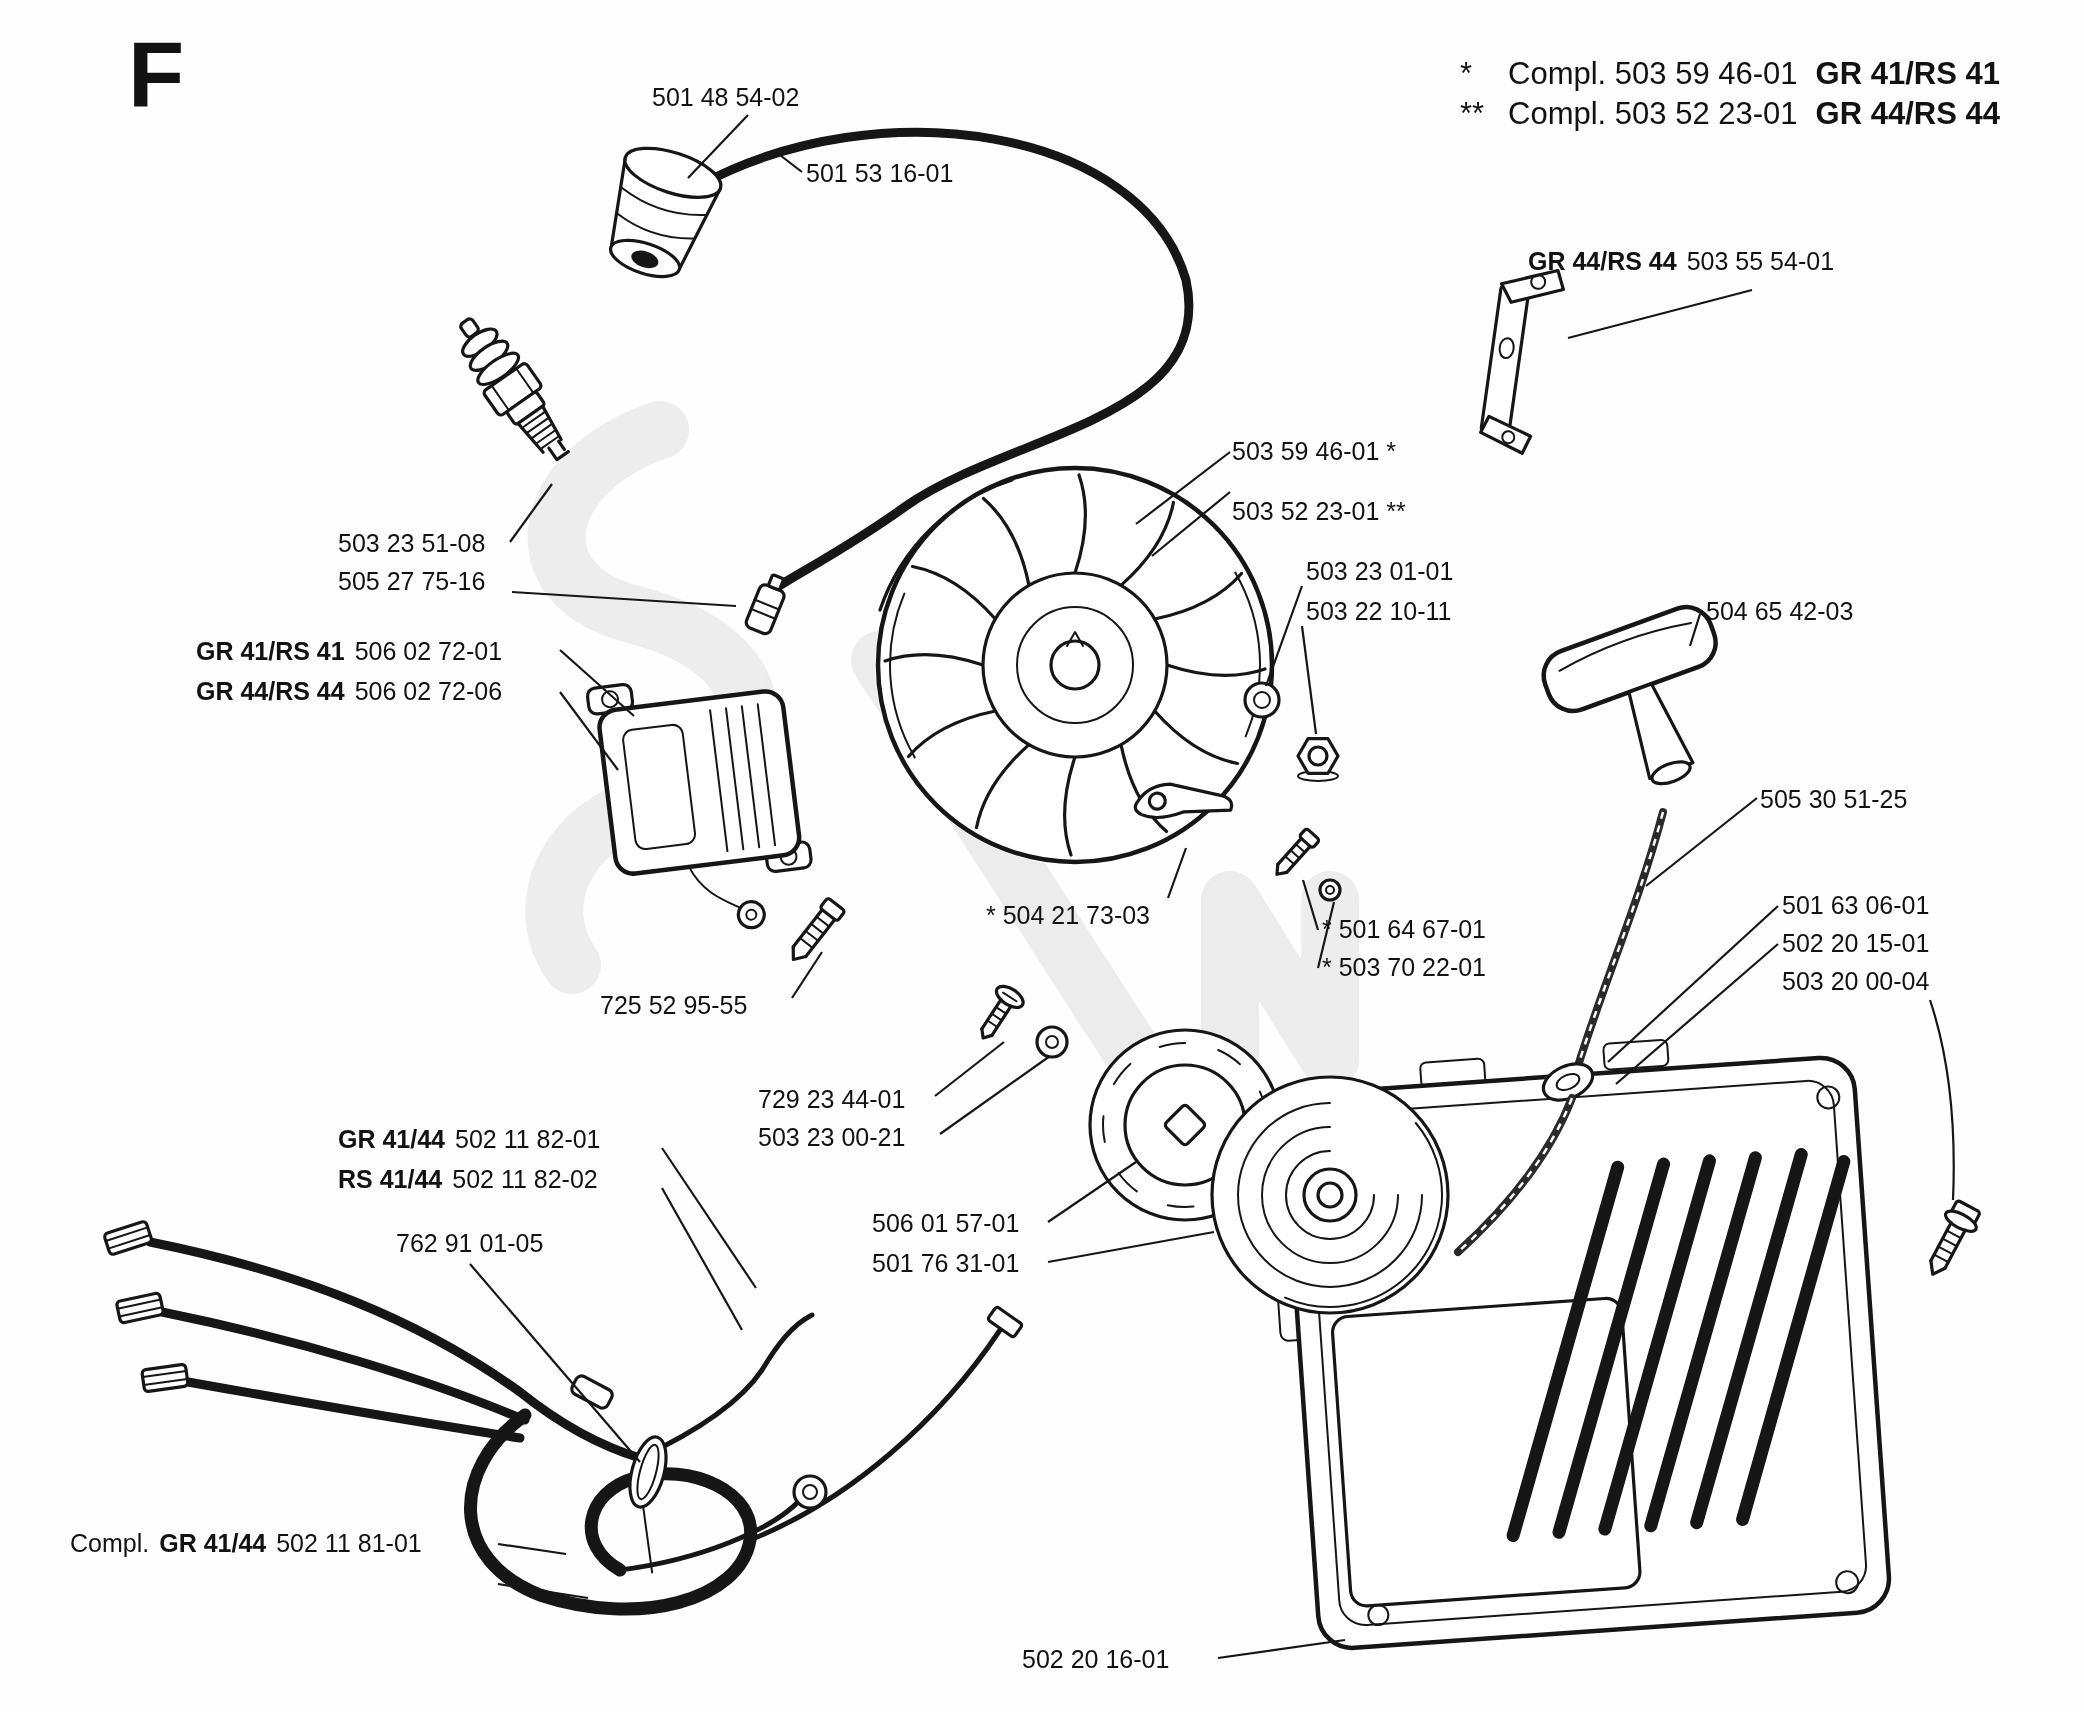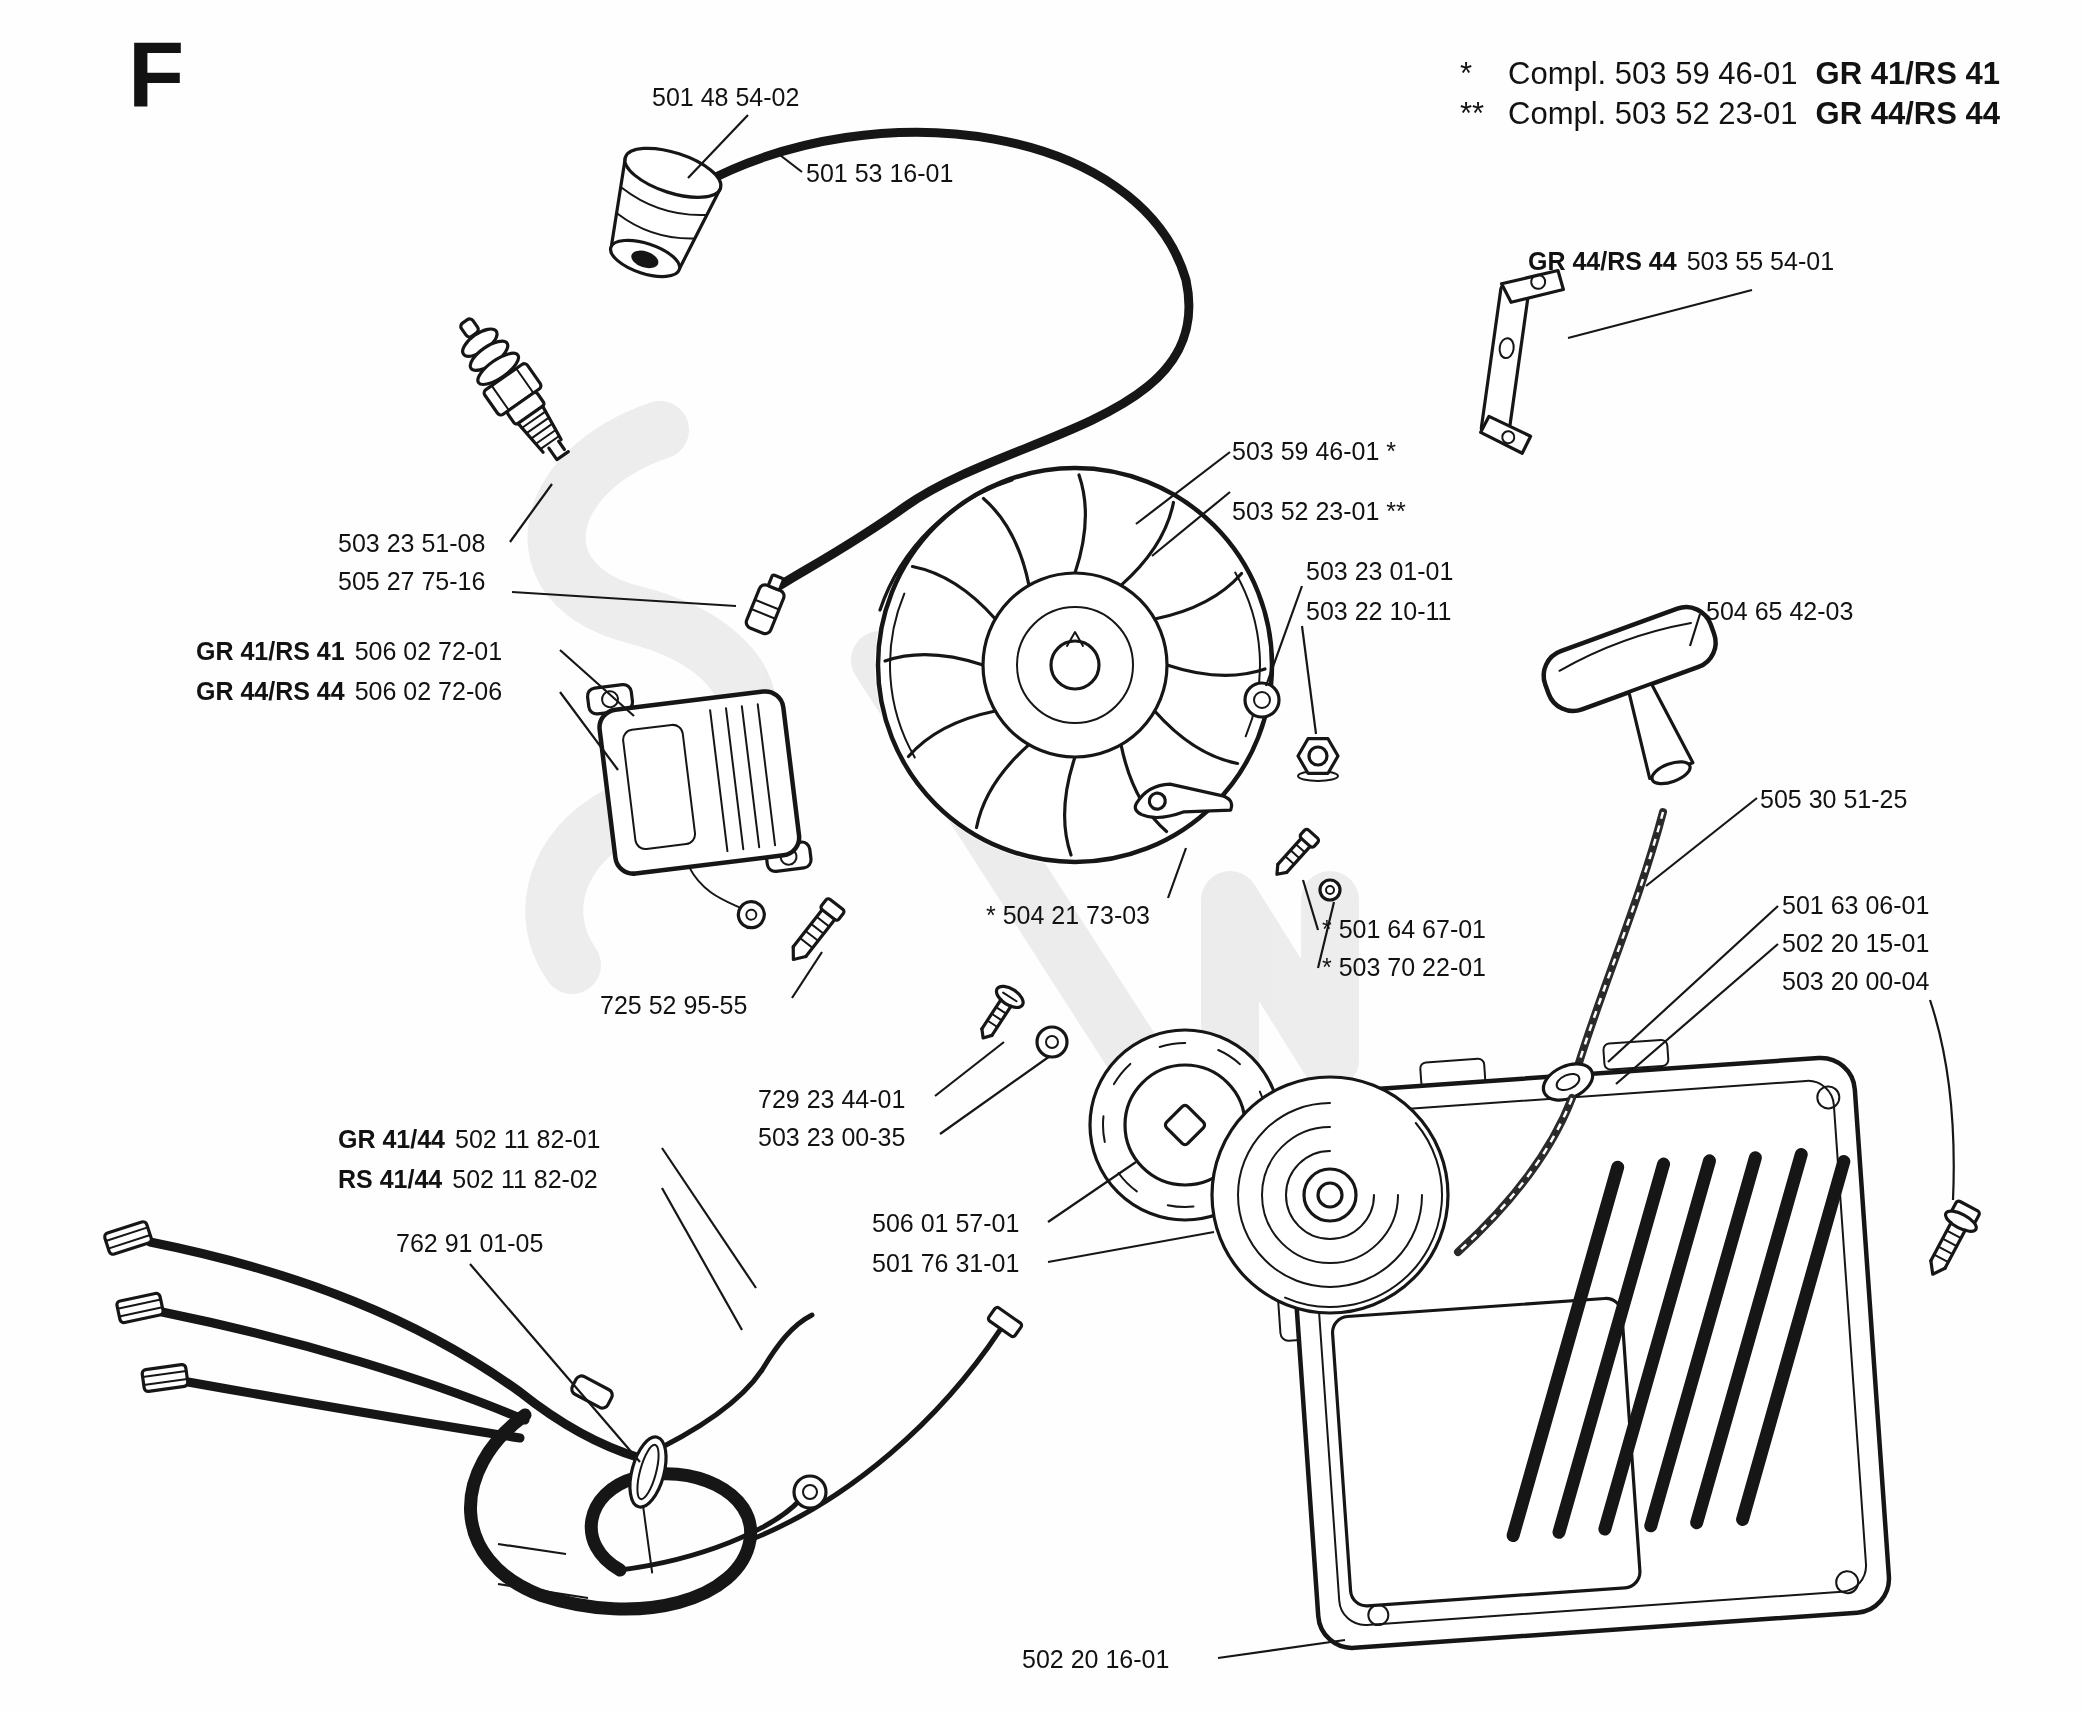--- a/index.html
+++ b/index.html
@@ -326,24 +326,25 @@
 <div class="lbl" style="left:1232px;top:496px"><span>503 52 23-01 **</span></div>
 <div class="lbl" style="left:1306px;top:556px"><span>503 23 01-01</span></div>
 <div class="lbl" style="left:1306px;top:596px"><span>503 22 10-11</span></div>
 <div class="lbl" style="left:1528px;top:246px"><span class="b">GR 44/RS 44</span><span>503 55 54-01</span></div>
 <div class="lbl" style="left:1706px;top:596px"><span>504 65 42-03</span></div>
 <div class="lbl" style="left:1760px;top:784px"><span>505 30 51-25</span></div>
 <div class="lbl" style="left:986px;top:900px"><span>* 504 21 73-03</span></div>
 <div class="lbl" style="left:1322px;top:914px"><span>* 501 64 67-01</span></div>
 <div class="lbl" style="left:1322px;top:952px"><span>* 503 70 22-01</span></div>
 <div class="lbl" style="left:758px;top:1084px"><span>729 23 44-01</span></div>
-<div class="lbl" style="left:758px;top:1122px"><span>503 23 00-35</span></div>
+<div class="lbl" style="left:758px;top:1122px"><span>503 23 00-21</span></div>
 <div class="lbl" style="left:1782px;top:890px"><span>501 63 06-01</span></div>
 <div class="lbl" style="left:1782px;top:928px"><span>502 20 15-01</span></div>
 <div class="lbl" style="left:1782px;top:966px"><span>503 20 00-04</span></div>
 <div class="lbl" style="left:338px;top:1124px"><span class="b">GR 41/44</span><span>502 11 82-01</span></div>
 <div class="lbl" style="left:338px;top:1164px"><span class="b">RS 41/44</span><span>502 11 82-02</span></div>
 <div class="lbl" style="left:396px;top:1228px"><span>762 91 01-05</span></div>
 <div class="lbl" style="left:872px;top:1208px"><span>506 01 57-01</span></div>
 <div class="lbl" style="left:872px;top:1248px"><span>501 76 31-01</span></div>
+<div class="lbl" style="left:70px;top:1528px"><span class="pre">Compl.</span><span class="b">GR 41/44</span><span>502 11 81-01</span></div>
 <div class="lbl" style="left:1022px;top:1644px"><span>502 20 16-01</span></div>
 
 </div>
 
 </body></html>

